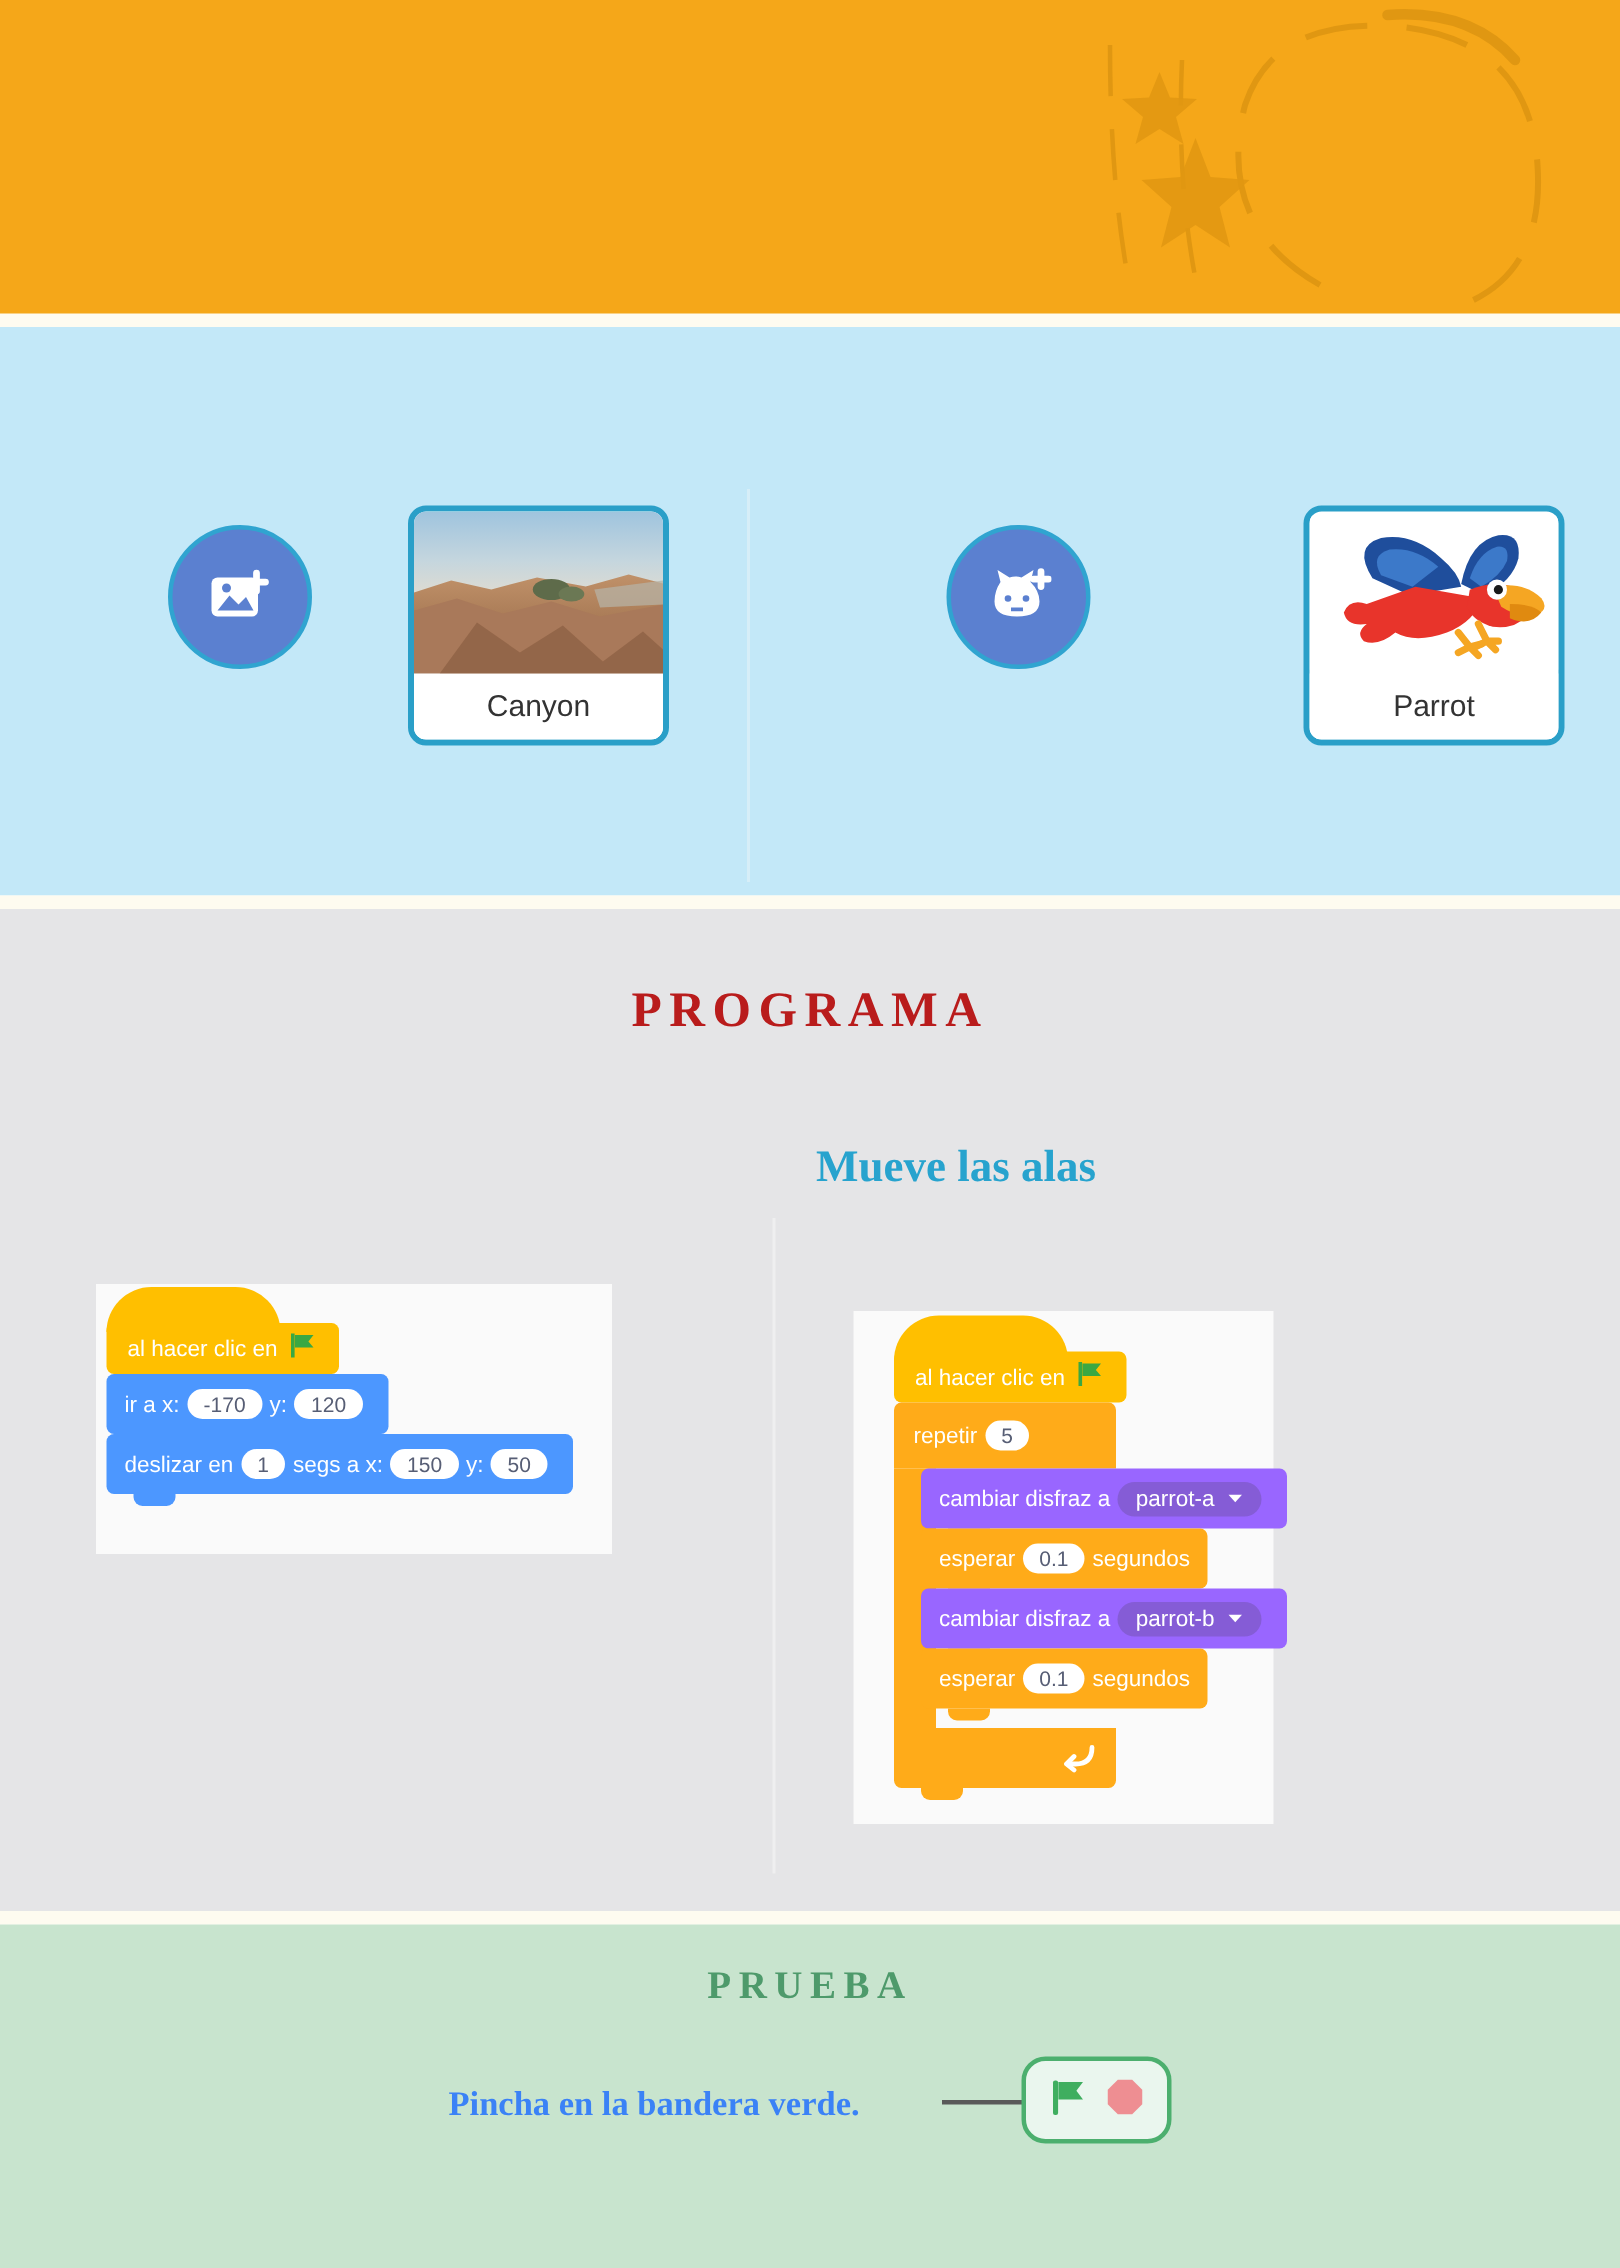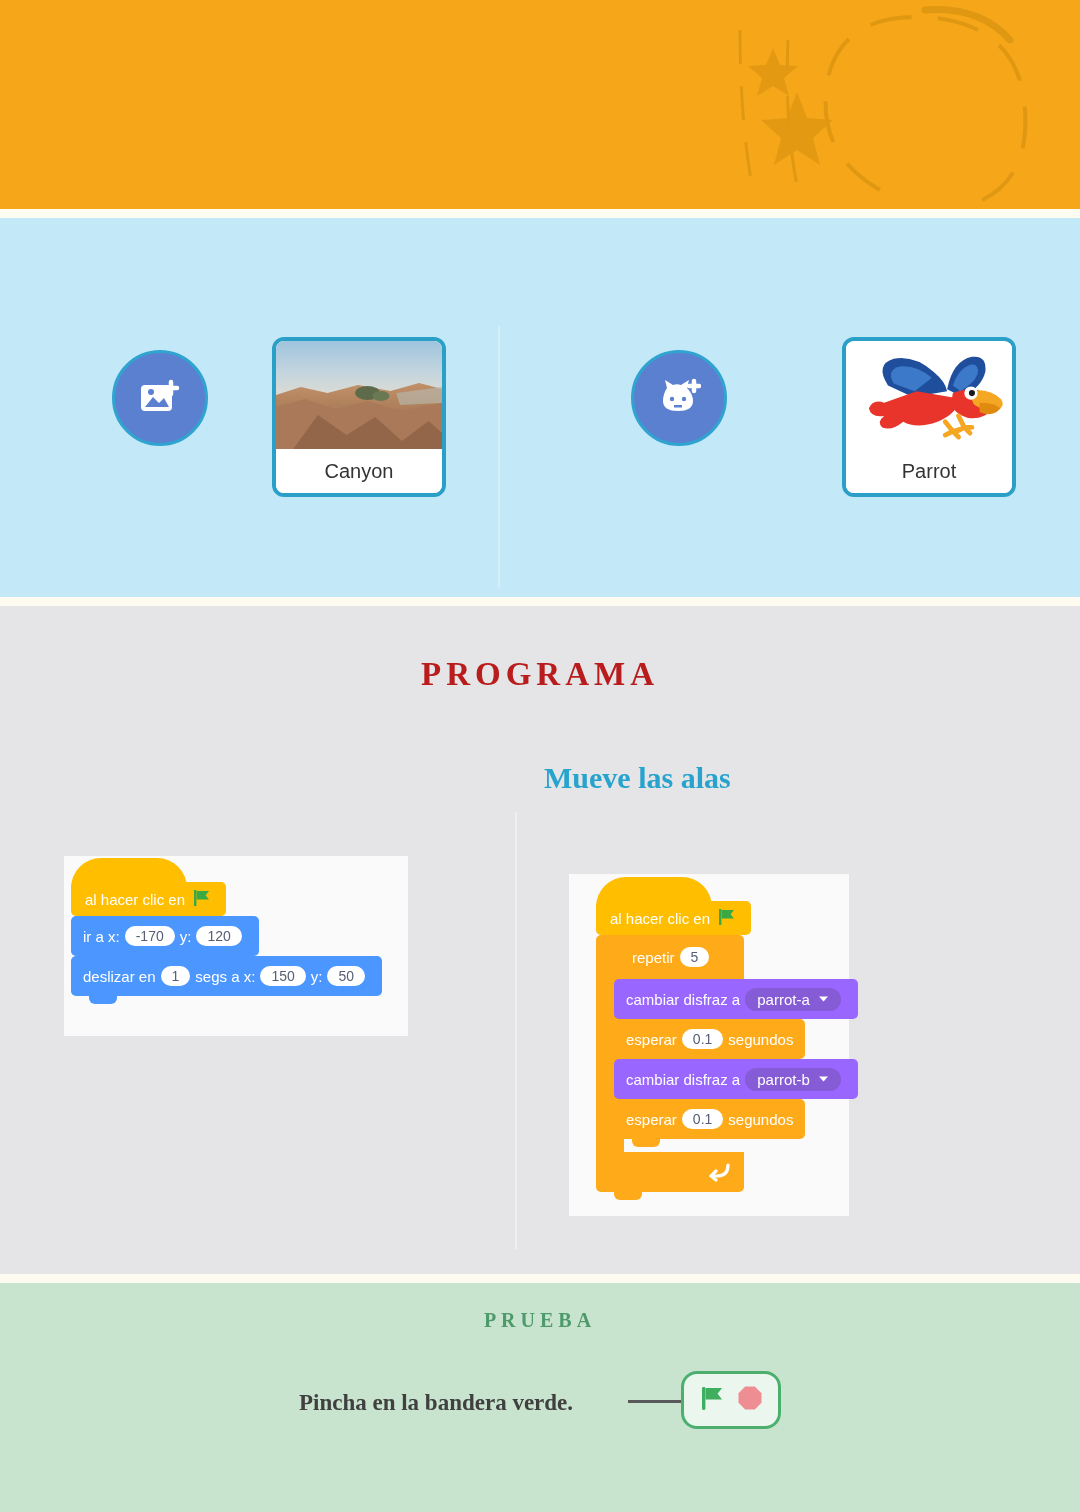--- a/index.html
+++ b/index.html
@@ -190,33 +190,33 @@
     position: absolute;
     left: 0; top: 1283px;
     width: 1080px; height: 229px;
     background: #C8E4CE;
   }
   .prueba-heading {
     position: absolute;
     left: 0; top: 26px;
     width: 1080px;
     text-align: center;
-    font-size: 20px;
+    font-size: 26px;
     font-weight: bold;
     letter-spacing: 5px;
     color: #4E9A6B;
     font-family: "Liberation Serif", serif;
   }
   .prueba-caption {
     position: absolute;
     left: 299px; top: 1390px;
     font-family: "Liberation Serif", serif;
     font-size: 23px;
     font-weight: bold;
-    color: #404040;
+    color: #3b82f6;
     white-space: nowrap;
   }
   .prueba-line {
     position: absolute;
     left: 628px; top: 1400px;
     width: 54px; height: 3px;
     background: #5A5A5A;
   }
   .flag-widget {
     position: absolute;
@@ -290,21 +290,21 @@
       <circle cx="27" cy="21" r="2.2" fill="#5B80D0"></circle>
       <path d="M17 27 h8 v2.5 h-8 z" fill="#5B80D0"></path>
       <path d="M37 3 L37 13 M32 8 L42 8" stroke="#ffffff" stroke-width="4.5" stroke-linecap="round"></path>
     </svg>
   </div>
   <div class="prep-caption" style="left:536px; top:473px;">
     <span>Elige un loro</span><br>
     <span>(u otro objeto que vuele).</span>
   </div>
 
-  <div class="thumb-card" style="left:842px; top:119px;">
+  <div class="thumb-card" style="left:869px; top:119px;">
     <svg class="thumb-img" viewBox="0 0 174 108">
       <rect x="0" y="0" width="174" height="108" fill="#ffffff"></rect>
       <path d="M44 44 Q30 22 50 16 Q72 12 92 30 Q104 40 106 50 L70 56 Z" fill="#1F4E9C"></path>
       <path d="M50 42 Q42 28 56 24 Q74 22 90 36 L72 50 Z" fill="#3C79C9"></path>
       <path d="M106 48 Q112 18 132 14 Q148 12 146 30 Q142 46 122 56 Z" fill="#1F4E9C"></path>
       <path d="M112 44 Q118 26 131 22 Q140 21 138 32 Q134 42 120 50 Z" fill="#3C79C9"></path>
       <path d="M40 62 Q28 58 24 68 Q26 78 40 76 Q32 82 38 88 Q48 92 60 82
                Q74 90 96 82 Q116 74 120 58 L74 50 Z" fill="#E8342B"></path>
       <path d="M112 52 Q132 44 146 52 Q156 58 152 70 Q144 80 128 78 Q114 74 110 64 Z" fill="#E8342B"></path>
       <path d="M128 50 Q150 46 162 58 Q168 66 158 70 Q146 72 134 64 Z" fill="#F5A623"></path>
@@ -380,21 +380,21 @@
           <path d="M4.6 2 H17 L13.6 6.3 L17 10.4 H4.6 Z" fill="#3AA843"></path>
         </svg>
       </span>
     </div>
 
     <div class="c-arm" style="left:27px; top:61px; width:148px; height:44px; border-radius:5px 5px 0 0;"></div>
     <div class="c-arm" style="left:27px; top:105px; width:28px; height:200px;"></div>
     <div class="c-arm" style="left:27px; top:278px; width:148px; height:40px; border-radius:0 0 5px 5px;"></div>
     <div class="notch" style="left:45px; top:318px; background:#FFAB19;"></div>
 
-    <div class="blk" style="left:40px; top:66px; height:34px; background:transparent; padding:0;margin-left:23px;">
+    <div class="blk" style="left:40px; top:66px; height:34px; background:transparent; padding:0;">
       <span>repetir</span>
       <span class="oval">5</span>
     </div>
     <svg style="position:absolute; left:140px; top:288px;" width="22" height="20" viewBox="0 0 22 20">
       <path d="M19 3 Q19 14 8 14 L3 14" stroke="#ffffff" stroke-width="3.2" fill="none" stroke-linecap="round"></path>
       <path d="M7 9 L2 14 L7 18" stroke="#ffffff" stroke-width="3.2" fill="none" stroke-linecap="round" stroke-linejoin="round"></path>
     </svg>
 
     <div class="blk blk-looks" style="left:45px; top:105px; height:40px;">
       <span>cambiar disfraz a</span>

